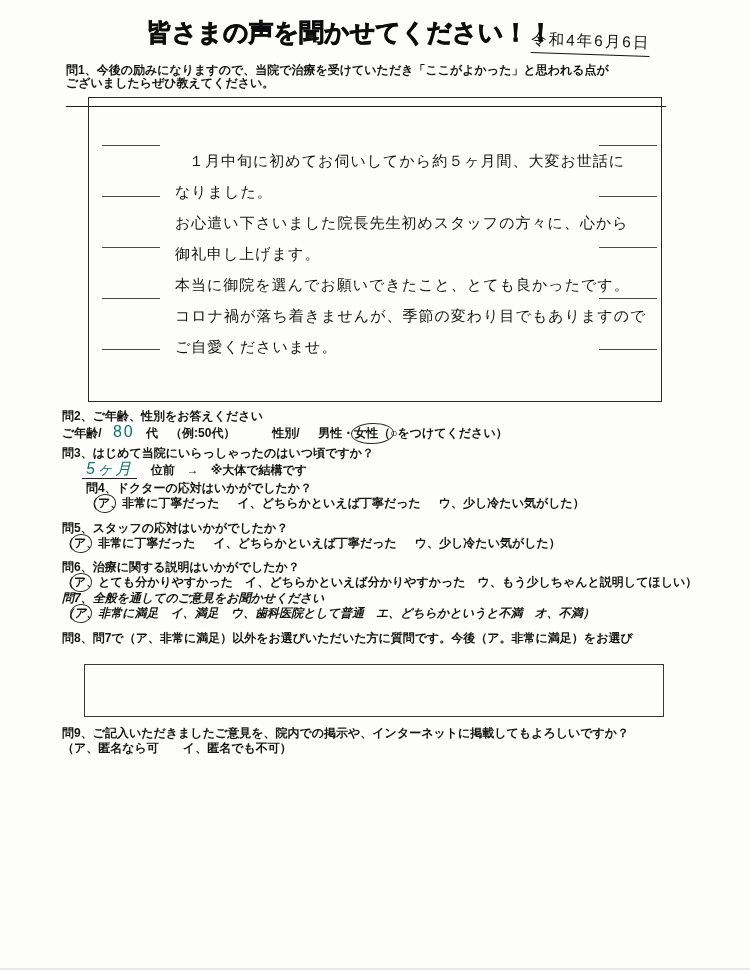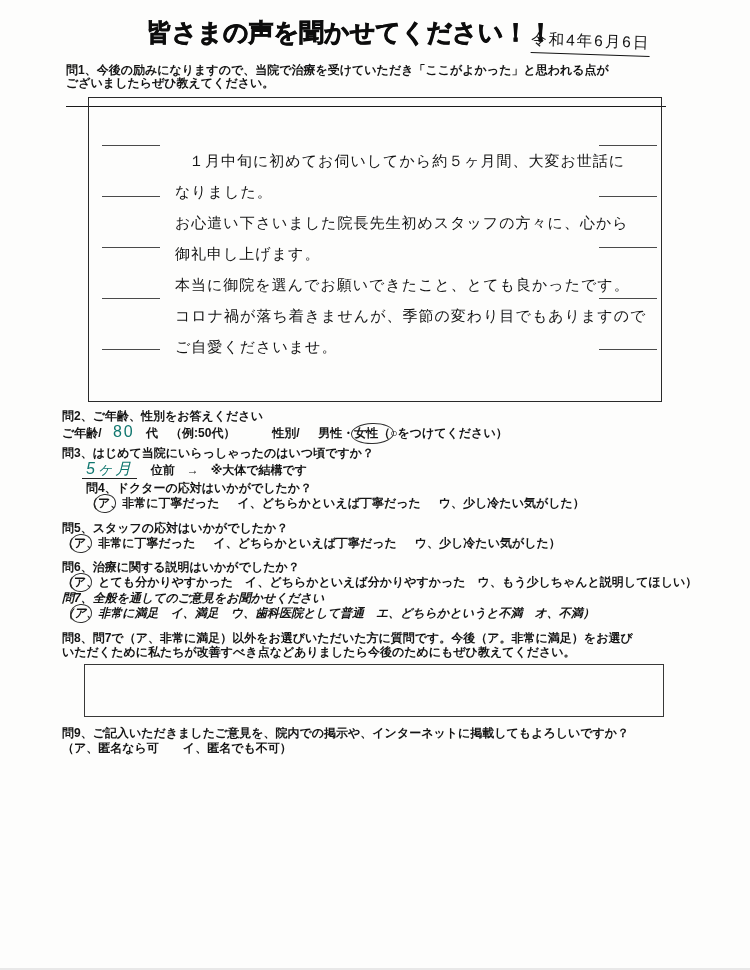--- a/index.html
+++ b/index.html
@@ -143,21 +143,20 @@
 
   <div class="q" style="top:592px;font-style:italic;">
     <div>問7、全般を通してのご意見をお聞かせください</div>
     <div class="opts">
       <span>（</span><span class="circled">ア</span><span>、非常に満足</span><span class="gap-s"></span><span>イ、満足</span><span class="gap-s"></span><span>ウ、歯科医院として普通</span><span class="gap-s"></span><span>エ、どちらかというと不満</span><span class="gap-s"></span><span>オ、不満）</span>
     </div>
   </div>
 
   <div class="q" style="top:632px;white-space:normal;width:610px;">
     <div>問8、問7で（ア、非常に満足）以外をお選びいただいた方に質問です。今後（ア。非常に満足）をお選び</div>
-    <div>いただくために私たちが改善すべき点などありましたら今後のためにもぜひ教えてください。</div>
   </div>
 
   <div class="box2"></div>
 
   <div class="q" style="top:727px;">
     <div>問9、ご記入いただきましたご意見を、院内での掲示や、インターネットに掲載してもよろしいですか？</div>
     <div class="opts">（ア、匿名なら可　　イ、匿名でも不可）</div>
   </div>
 
 </div>

